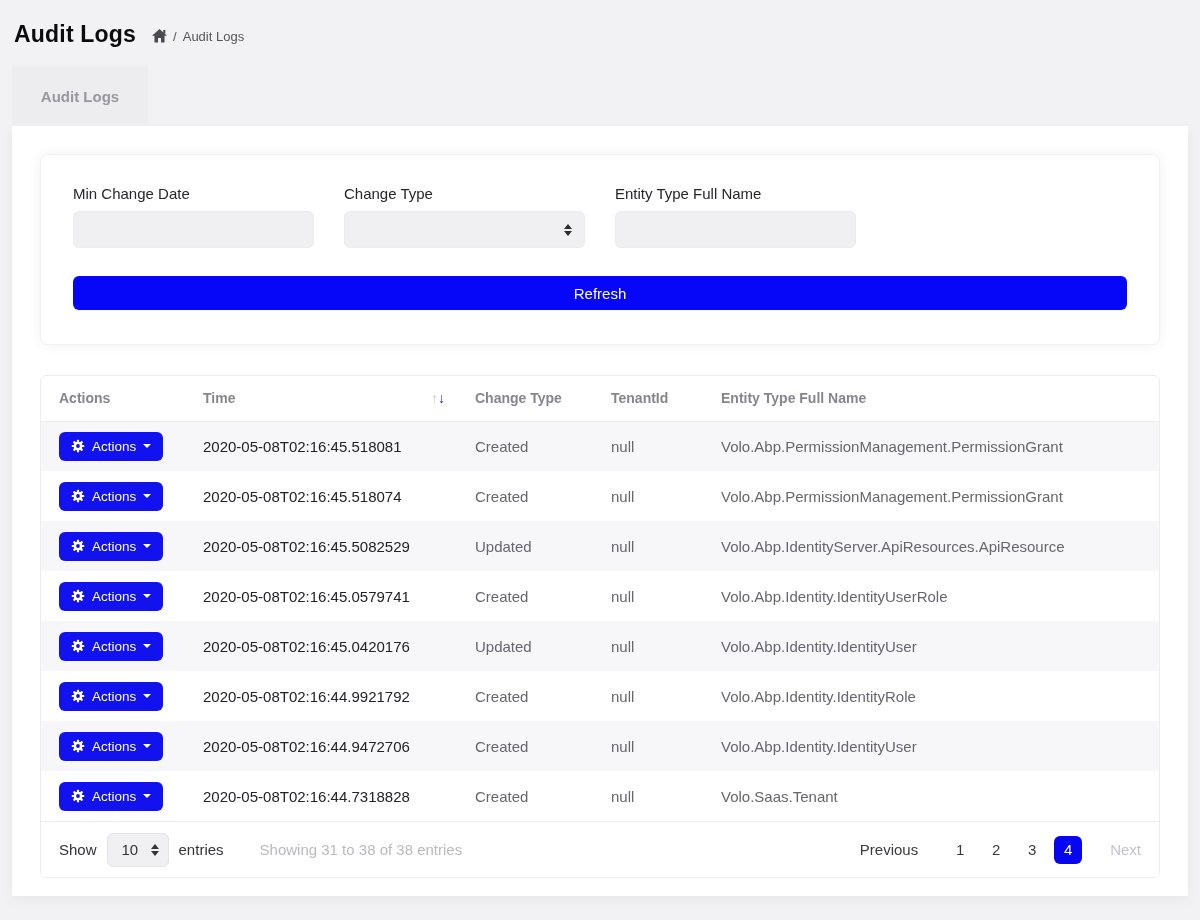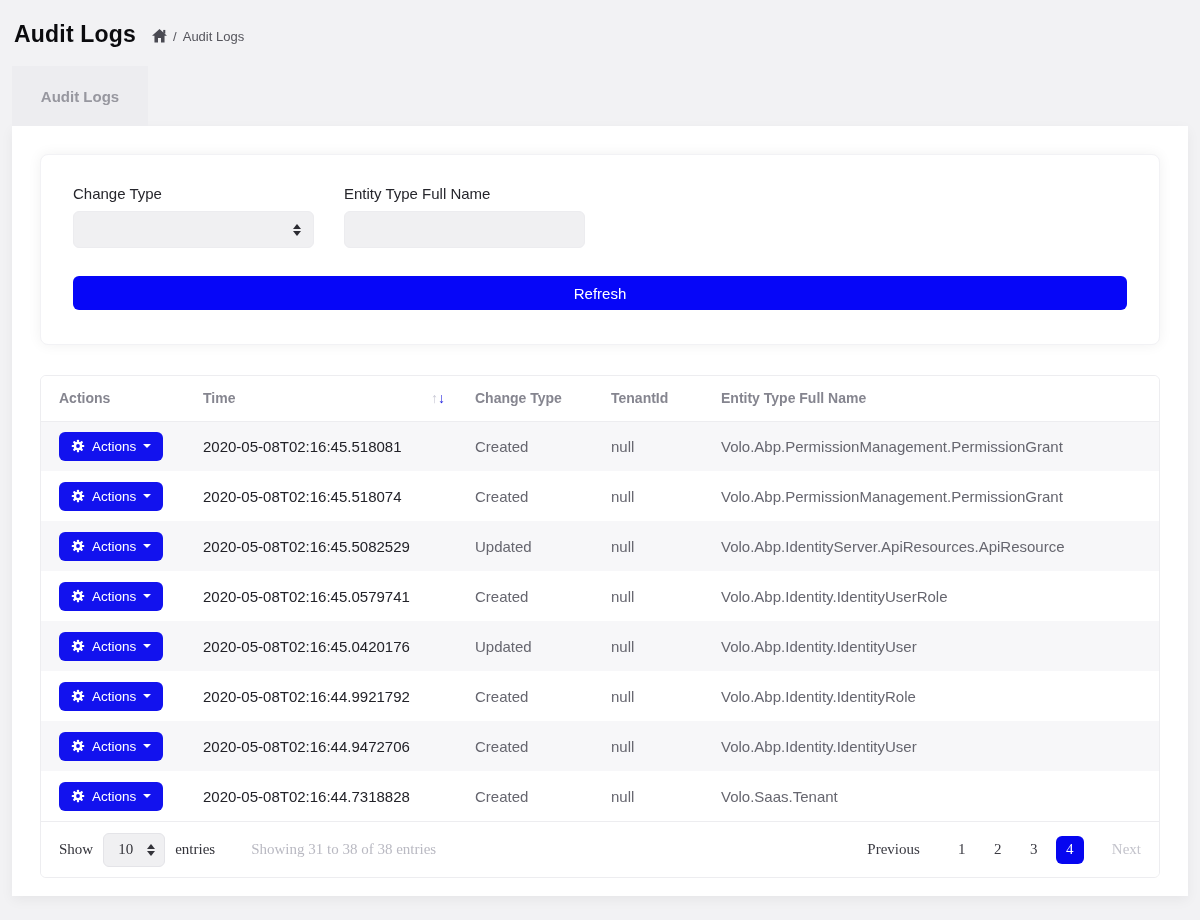--- a/index.html
+++ b/index.html
@@ -96,21 +96,21 @@
     color:#fff; font-size:13.5px; font-family:inherit;
     padding:7px 12px; cursor:pointer;
   }
   .gear-hole { fill:#1212ee; }
   .caret { width:0; height:0; border-left:4px solid transparent; border-right:4px solid transparent; border-top:4px solid #ffffff; }
 
   
   .table-footer {
     height:56px; border-top:1px solid #ededf0;
     display:flex; align-items:center; padding:0 18px;
-    font-size:15px; color:#33333a; background:#fff;font-family:Liberation Serif, serif;
+    font-size:15px; color:#33333a; background:#fff;
   }
   .pagesize-box {
     width:62px; height:34px; background:#f0f0f2;
     border:1px solid #e4e4e8; border-radius:6px;
     display:flex; align-items:center; justify-content:space-between;
     padding:0 9px 0 14px; margin:0 10px; cursor:pointer;
   }
   .pagesize-box .tri-up { border-bottom-color:#33333a; }
   .pagesize-box .tri-down { border-top-color:#33333a; }
   .showing-text { margin-left:36px; color:#b9b9c2; }
@@ -141,20 +141,24 @@
 </div>
 
 <div class="tabs">
   <div class="tab inactive">Audit Logs</div>
 </div>
 
 <div class="panel">
 
   <div class="filter-card">
     <div class="filter-grid">
+      <div>
+        <label class="field-label">Min Change Date</label>
+        <input class="text-input" type="text" value="" style="">
+      </div>
       <div>
         <label class="field-label">Change Type</label>
         <div class="select-box">
           <span></span>
           <span class="updown">
             <span class="tri-up"></span>
               <span class="tri-down"></span>
           </span>
         </div>
       </div>

